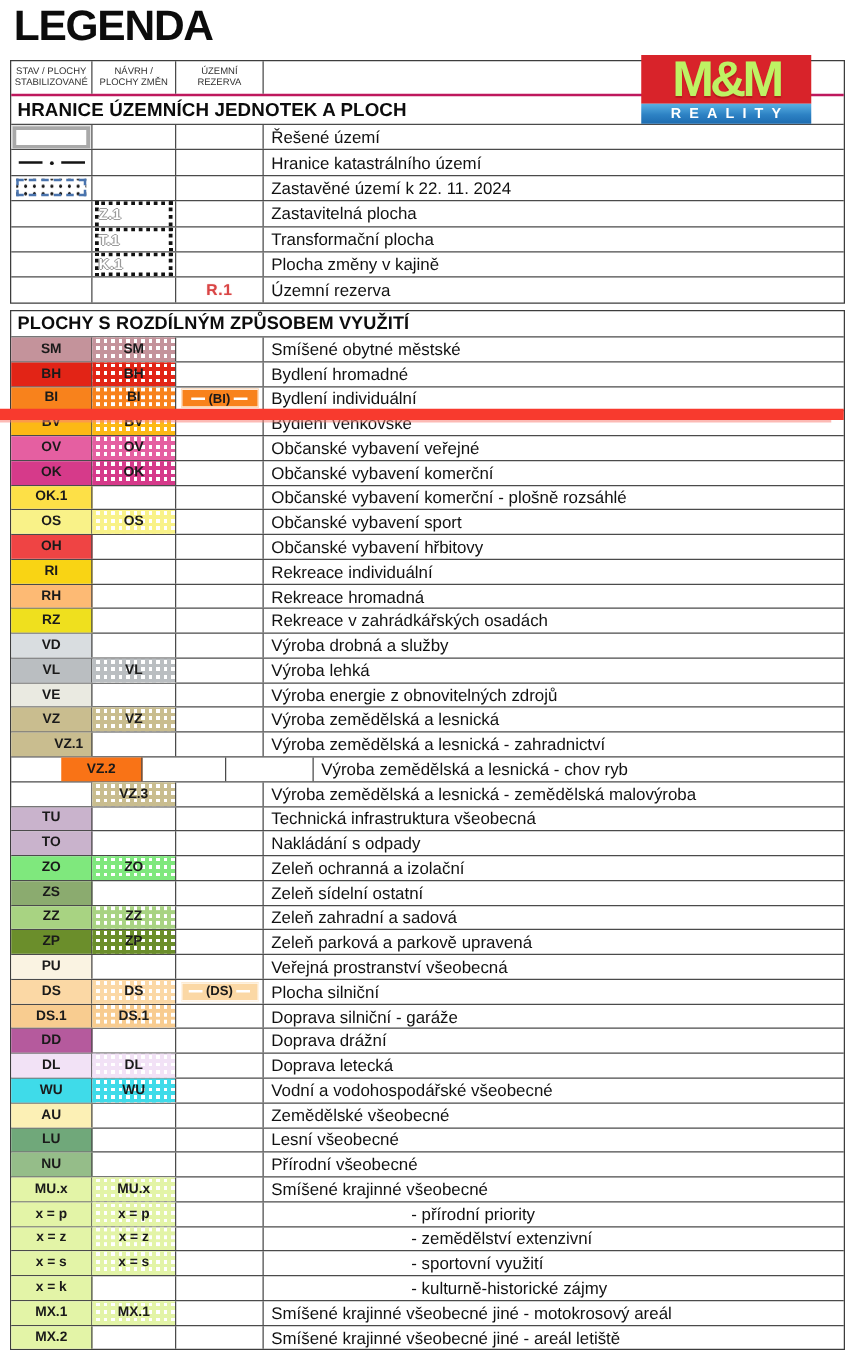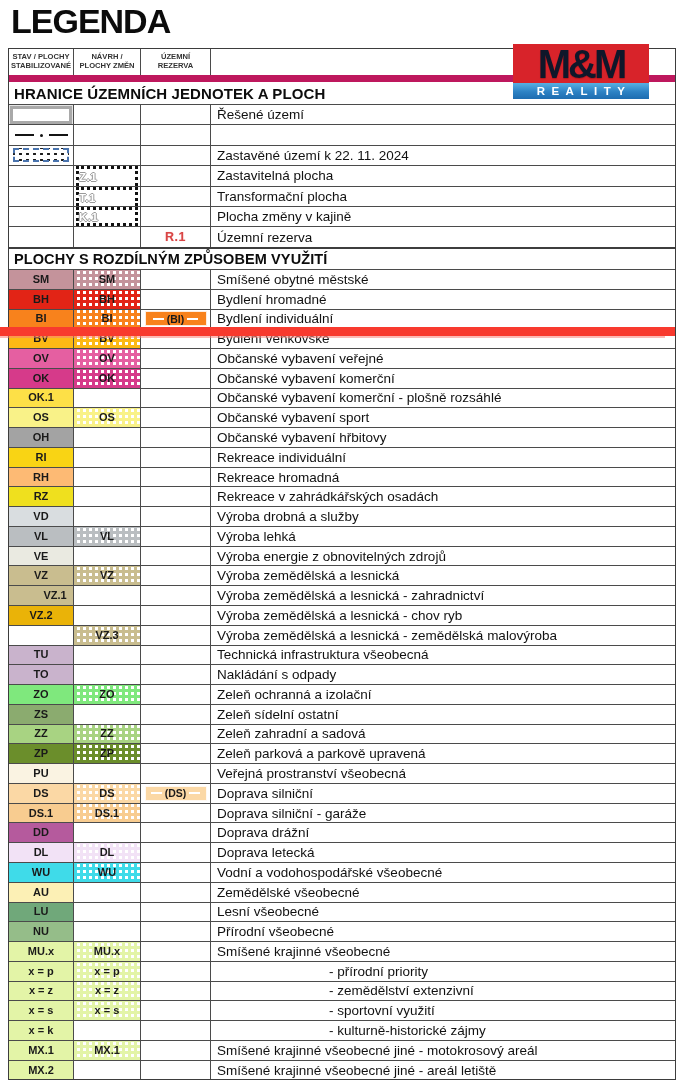--- a/index.html
+++ b/index.html
@@ -8,21 +8,21 @@
     background:#fff;font-family:"Liberation Sans",sans-serif;color:#111;
   }
   .page-title{
     position:absolute;left:11px;top:2px;font-size:34px;font-weight:800;
     letter-spacing:-1px;color:#0c0c0c;
   }
   
   .tbl{position:absolute;left:8px;width:668px;border:1.6px solid #3d3d3d;box-sizing:border-box;background:#fff;}
   #table-boundaries{top:48px;}
   #table-uses{top:248px;}
-  .hdr-row{display:flex;height:26px;border-bottom:7px solid #be185d;font-weight:bold;}
+  .hdr-row{display:flex;height:26px;border-bottom:2px solid #be185d;}
   .hdr-cell{
     box-sizing:border-box;border-right:1px solid #4b4b4b;display:flex;flex-direction:column;
     align-items:center;justify-content:center;font-size:7.6px;color:#333;line-height:8.6px;
     text-align:center;
   }
   .hdr-cell:last-child{border-right:none;}
   .w1{width:65px;}.w2{width:67px;}.w3{width:70px;}.w4{flex:1;}
   .sec-title{
     height:22px;display:flex;align-items:center;padding-left:5px;
     font-size:15px;font-weight:700;border-bottom:1px solid #4b4b4b;color:#0c0c0c;
@@ -68,21 +68,21 @@
   
   .rez-box{
     width:62px;height:15px;display:flex;align-items:center;justify-content:center;gap:3px;
     box-shadow:inset 0 0 0 1px rgba(255,255,255,.85);
   }
   .rez-box .dash{width:11px;height:2.4px;background:#fff;}
   .rez-box .rcode{font-size:10.5px;font-weight:700;color:#1a1a1a;line-height:1;}
   
   .logo{position:absolute;left:513px;top:44px;width:136px;z-index:5;}
   .logo-red{
-    height:39px;background:#d8232a;color:#0f172a;display:flex;align-items:center;justify-content:center;
+    height:39px;background:#d8232a;color:#bef264;display:flex;align-items:center;justify-content:center;
     font-size:40px;font-weight:800;letter-spacing:-3px;line-height:36px;
     text-shadow:0 1px 1px rgba(120,0,0,.35);
   }
   .logo-blue{
     height:16px;background:linear-gradient(180deg,#59b0e2 0%,#2d82c4 55%,#1d6cb0 100%);
     color:#fff;display:flex;align-items:center;justify-content:center;
     font-size:11.5px;font-weight:700;letter-spacing:6.5px;padding-left:6px;
   }
   
   .annotation-line{
@@ -131,20 +131,21 @@
       <div class="row">
         <div class="cell w1">
           <div class="sym-dash-dot">
             <span class="bar"></span>
             <span class="dot"></span>
             <span class="bar"></span>
           </div>
         </div>
         <div class="cell w2"></div>
         <div class="cell w3"></div>
+        <div class="cell w4 label">Hranice katastrálního území</div>
       </div>
       <div class="row">
         <div class="cell w1">
           <div class="sym-blue-dashed"></div>
         </div>
         <div class="cell w2"></div>
         <div class="cell w3"></div>
         <div class="cell w4 label">Zastavěné území k 22. 11. 2024</div>
       </div>
       <div class="row">
@@ -269,21 +270,21 @@
         <div class="cell w1" style="background: rgb(249, 242, 136);">
           <span class="code-txt">OS</span>
         </div>
         <div class="cell w2" style="background-color: rgb(255, 255, 255); background-image: repeating-linear-gradient(0deg, rgb(249, 242, 136) 0px, rgb(249, 242, 136) 3px, rgba(255, 255, 255, 0) 3px, rgba(255, 255, 255, 0) 6px), repeating-linear-gradient(90deg, rgb(249, 242, 136) 0px, rgb(249, 242, 136) 3px, rgba(255, 255, 255, 0) 3px, rgba(255, 255, 255, 0) 6px);">
           <span class="code-txt">OS</span>
         </div>
         <div class="cell w3"></div>
         <div class="cell w4 label">Občanské vybavení sport</div>
       </div>
       <div class="row">
-        <div class="cell w1" style="background: #a3a3a3;">
+        <div class="cell w1" style="background: #ef4444;">
           <span class="code-txt">OH</span>
         </div>
         <div class="cell w2"></div>
         <div class="cell w3"></div>
         <div class="cell w4 label">Občanské vybavení hřbitovy</div>
       </div>
       <div class="row">
         <div class="cell w1" style="background: rgb(249, 212, 20); align-items: center;">
           <span class="code-txt">RI</span>
         </div>
@@ -345,21 +346,21 @@
       </div>
       <div class="row">
         <div class="cell w1" style="background: rgb(201, 189, 143); padding-left: 28px;">
           <span class="code-txt">VZ.1</span>
         </div>
         <div class="cell w2"></div>
         <div class="cell w3"></div>
         <div class="cell w4 label">Výroba zemědělská a lesnická - zahradnictví</div>
       </div>
       <div class="row">
-        <div class="cell w1" style="background: #eab308;">
+        <div class="cell w1" style="background: #f97316; margin-left: 40px;">
           <span class="code-txt">VZ.2</span>
         </div>
         <div class="cell w2"></div>
         <div class="cell w3"></div>
         <div class="cell w4 label">Výroba zemědělská a lesnická - chov ryb</div>
       </div>
       <div class="row">
         <div class="cell w1"></div>
         <div class="cell w2" style="background-color: rgb(255, 255, 255); background-image: repeating-linear-gradient(0deg, rgb(201, 189, 143) 0px, rgb(201, 189, 143) 3px, rgba(255, 255, 255, 0) 3px, rgba(255, 255, 255, 0) 6px), repeating-linear-gradient(90deg, rgb(201, 189, 143) 0px, rgb(201, 189, 143) 3px, rgba(255, 255, 255, 0) 3px, rgba(255, 255, 255, 0) 6px);">
           <span class="code-txt">VZ.3</span>
@@ -436,21 +437,21 @@
         <div class="cell w2" style="background-color: rgb(255, 255, 255); background-image: repeating-linear-gradient(0deg, rgb(251, 216, 165) 0px, rgb(251, 216, 165) 3px, rgba(255, 255, 255, 0) 3px, rgba(255, 255, 255, 0) 6px), repeating-linear-gradient(90deg, rgb(251, 216, 165) 0px, rgb(251, 216, 165) 3px, rgba(255, 255, 255, 0) 3px, rgba(255, 255, 255, 0) 6px);">
           <span class="code-txt">DS</span>
         </div>
         <div class="cell w3">
           <div class="rez-box" style="background: rgb(251, 216, 165);">
             <span class="dash"></span>
             <span class="rcode">(DS)</span>
             <span class="dash"></span>
           </div>
         </div>
-        <div class="cell w4 label">Doprava silniční</div>
+        <div class="cell w4 label">Plocha silniční</div>
       </div>
       <div class="row">
         <div class="cell w1" style="background: rgb(248, 204, 144);">
           <span class="code-txt">DS.1</span>
         </div>
         <div class="cell w2" style="background-color: rgb(255, 255, 255); background-image: repeating-linear-gradient(0deg, rgb(248, 204, 144) 0px, rgb(248, 204, 144) 3px, rgba(255, 255, 255, 0) 3px, rgba(255, 255, 255, 0) 6px), repeating-linear-gradient(90deg, rgb(248, 204, 144) 0px, rgb(248, 204, 144) 3px, rgba(255, 255, 255, 0) 3px, rgba(255, 255, 255, 0) 6px);">
           <span class="code-txt">DS.1</span>
         </div>
         <div class="cell w3"></div>
         <div class="cell w4 label">Doprava silniční - garáže</div>

